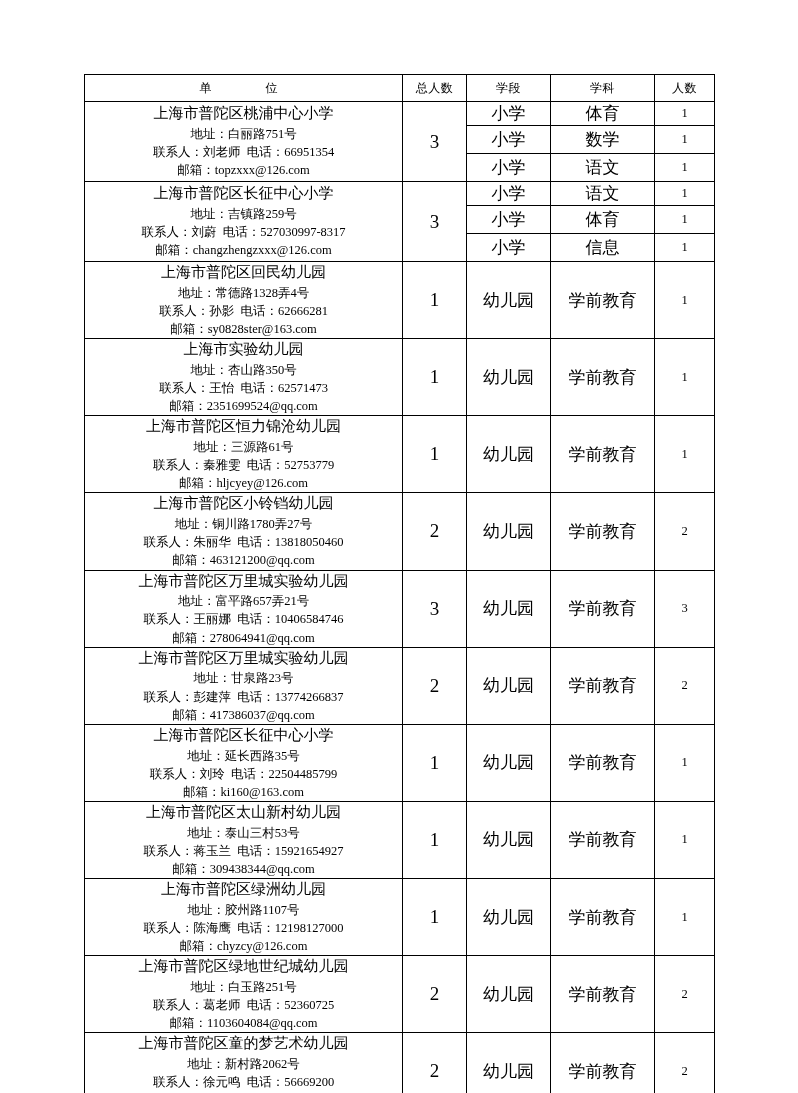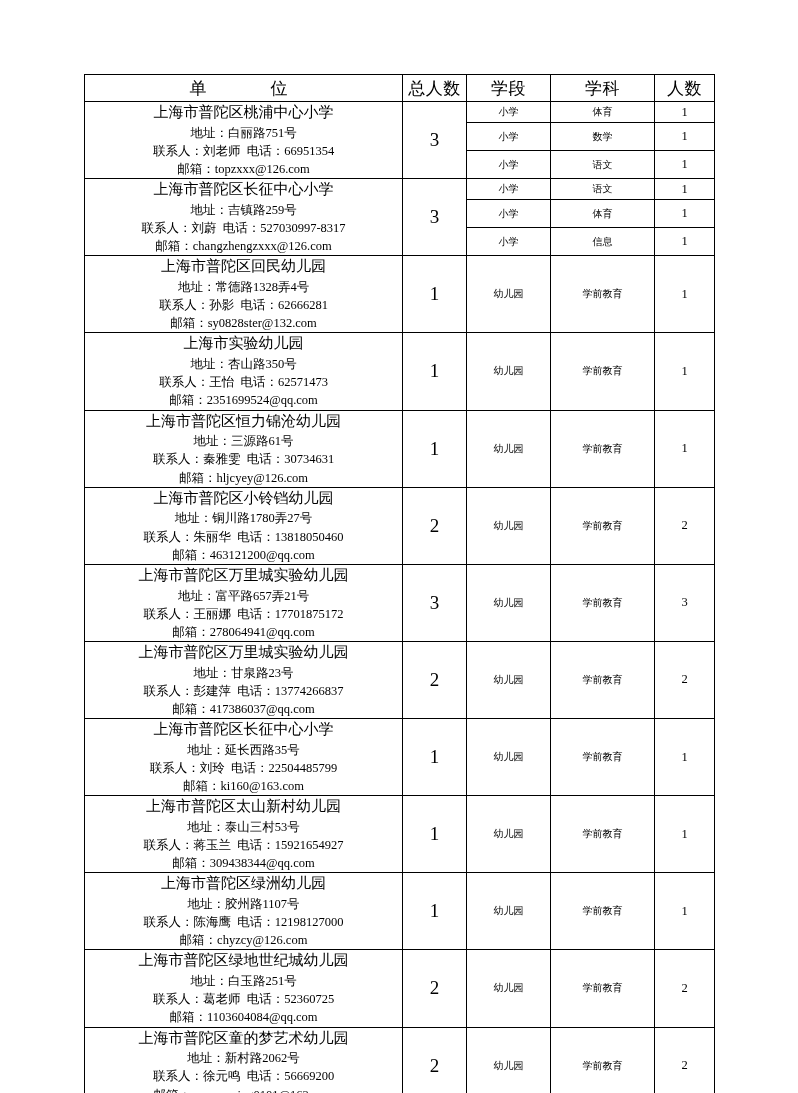--- a/index.html
+++ b/index.html
@@ -33,21 +33,21 @@
     font-weight: normal;
   }
   col.c-unit   { width: 318px; }
   col.c-total  { width: 64px; }
   col.c-stage  { width: 84px; }
   col.c-subject{ width: 104px; }
   col.c-count  { width: 60px; }
 
   thead td {
     height: 26px;
-    font-size: 17px;
+    font-size: 12px;
     letter-spacing: 0.5px;
   }
   .hdr-unit {
     letter-spacing: 10px;
     padding-left: 10px;
   }
 
   .unit-cell {
     padding: 6px 6px 7px 6px;
     line-height: 1.45;
@@ -64,21 +64,21 @@
   .unit-line .lbl {
     font-family: "Liberation Serif", serif;
   }
   .mono {
     font-family: "Liberation Serif", "DejaVu Serif", serif;
   }
   .total-cell {
     font-size: 19px;
   }
   .stage-cell, .subject-cell {
-    font-size: 10px;
+    font-size: 17px;
   }
   .count-cell {
     font-size: 12.5px;
   }
   .row-sub td {
     height: 27px;
   }
 </style>
 </head>
 <body>
@@ -144,21 +144,21 @@
         <tr class="row-sub">
           <td class="stage-cell">小学</td>
           <td class="subject-cell">信息</td>
           <td class="count-cell">1</td>
         </tr>
         <tr>
           <td class="unit-cell" rowspan="1">
             <div class="unit-name">上海市普陀区回民幼儿园</div>
             <div class="unit-line"><span class="lbl">地址：</span><span>常德路1328弄4号</span></div>
             <div class="unit-line"><span class="lbl">联系人：</span><span>孙影</span><span>&nbsp;&nbsp;</span><span class="lbl">电话：</span><span>62666281</span></div>
-            <div class="unit-line"><span class="lbl">邮箱：</span><span class="mono">sy0828ster@132.com</span></div>
+            <div class="unit-line"><span class="lbl">邮箱：</span><span class="mono">sy0828ster@163.com</span></div>
           </td>
           <td class="total-cell" rowspan="1">1</td>
           <td class="stage-cell">幼儿园</td>
           <td class="subject-cell">学前教育</td>
           <td class="count-cell">1</td>
         </tr>
         <tr>
           <td class="unit-cell" rowspan="1">
             <div class="unit-name">上海市实验幼儿园</div>
             <div class="unit-line"><span class="lbl">地址：</span><span>杏山路350号</span></div>
@@ -167,21 +167,21 @@
           </td>
           <td class="total-cell" rowspan="1">1</td>
           <td class="stage-cell">幼儿园</td>
           <td class="subject-cell">学前教育</td>
           <td class="count-cell">1</td>
         </tr>
         <tr>
           <td class="unit-cell" rowspan="1">
             <div class="unit-name">上海市普陀区恒力锦沧幼儿园</div>
             <div class="unit-line"><span class="lbl">地址：</span><span>三源路61号</span></div>
-            <div class="unit-line"><span class="lbl">联系人：</span><span>秦雅雯</span><span>&nbsp;&nbsp;</span><span class="lbl">电话：</span><span>30734631</span></div>
+            <div class="unit-line"><span class="lbl">联系人：</span><span>秦雅雯</span><span>&nbsp;&nbsp;</span><span class="lbl">电话：</span><span>52753779</span></div>
             <div class="unit-line"><span class="lbl">邮箱：</span><span class="mono">hljcyey@126.com</span></div>
           </td>
           <td class="total-cell" rowspan="1">1</td>
           <td class="stage-cell">幼儿园</td>
           <td class="subject-cell">学前教育</td>
           <td class="count-cell">1</td>
         </tr>
         <tr>
           <td class="unit-cell" rowspan="1">
             <div class="unit-name">上海市普陀区小铃铛幼儿园</div>
@@ -191,21 +191,21 @@
           </td>
           <td class="total-cell" rowspan="1">2</td>
           <td class="stage-cell">幼儿园</td>
           <td class="subject-cell">学前教育</td>
           <td class="count-cell">2</td>
         </tr>
         <tr>
           <td class="unit-cell" rowspan="1">
             <div class="unit-name">上海市普陀区万里城实验幼儿园</div>
             <div class="unit-line"><span class="lbl">地址：</span><span>富平路657弄21号</span></div>
-            <div class="unit-line"><span class="lbl">联系人：</span><span>王丽娜</span><span>&nbsp;&nbsp;</span><span class="lbl">电话：</span><span>17701875172</span></div>
+            <div class="unit-line"><span class="lbl">联系人：</span><span>王丽娜</span><span>&nbsp;&nbsp;</span><span class="lbl">电话：</span><span>10406584746</span></div>
             <div class="unit-line"><span class="lbl">邮箱：</span><span class="mono">278064941@qq.com</span></div>
           </td>
           <td class="total-cell" rowspan="1">3</td>
           <td class="stage-cell">幼儿园</td>
           <td class="subject-cell">学前教育</td>
           <td class="count-cell">3</td>
         </tr>
         <tr>
           <td class="unit-cell" rowspan="1">
             <div class="unit-name">上海市普陀区万里城实验幼儿园</div>

